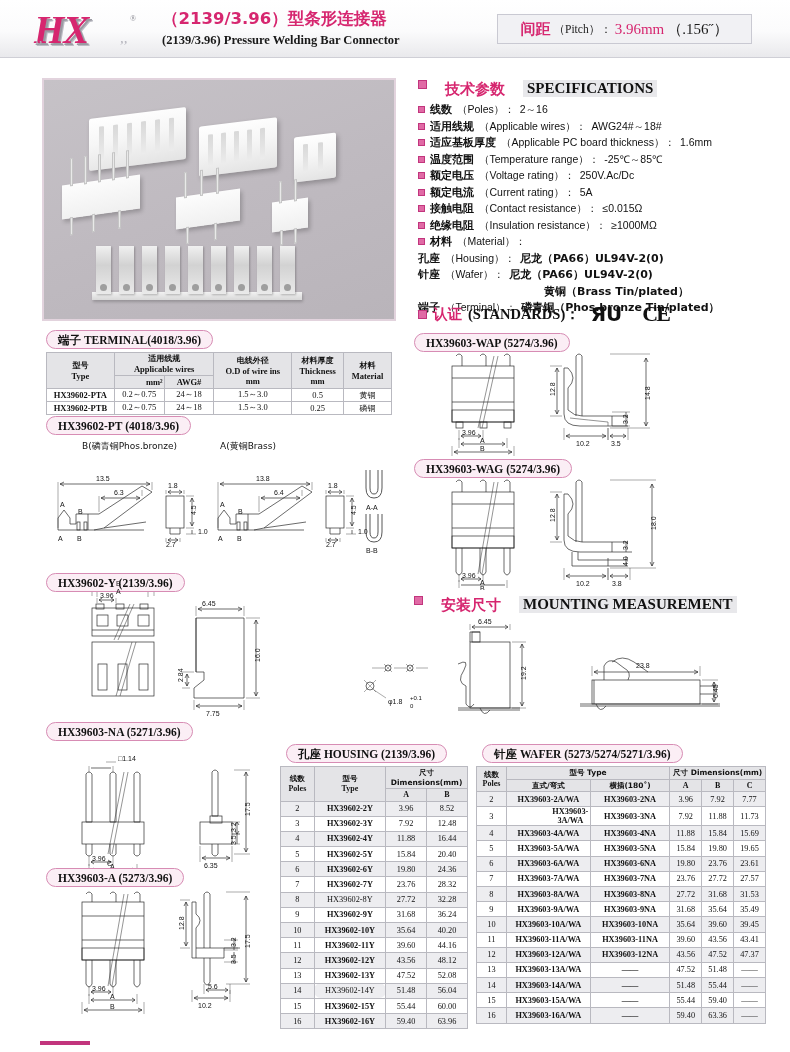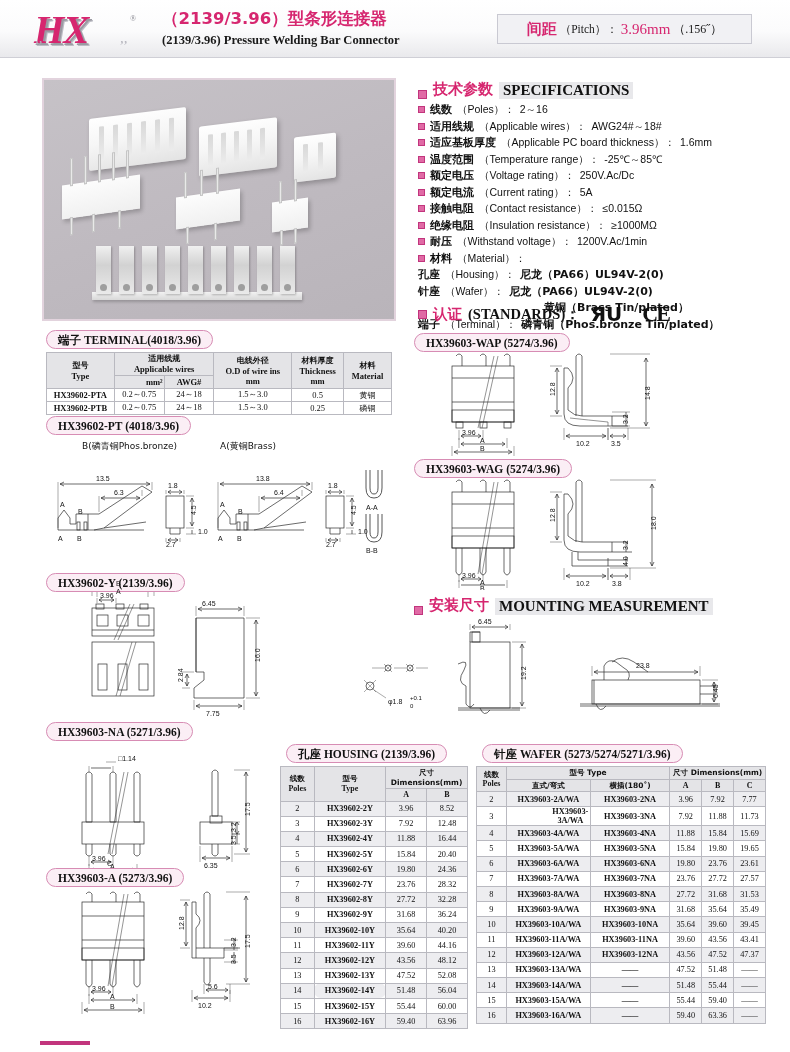--- a/index.html
+++ b/index.html
@@ -53,21 +53,21 @@
   }
   .pitch-box {
     position:absolute; left:497px; top:14px; width:255px; height:30px;
     background:#f1f1f4; border:1px solid #c9c9d2;
     display:flex; align-items:center; justify-content:center;
     gap:3px; white-space:nowrap;
   }
   .pitch-cn { font-size:15px; font-weight:bold; color:#d6266f; font-family:"DejaVu Sans", sans-serif;}
   .pitch-lbl { font-size:11.5px; color:#1a1a1a; }
   .pitch-val { font-size:15px; color:#d6266f; font-weight:normal; }
-  .pitch-in { font-size:12px; color:#1a1a1a; }
+  .pitch-in { font-size:15px; color:#1a1a1a; }
 
   
   .photo {
     position:absolute; left:42px; top:78px; width:354px; height:243px;
     background:#c9c4c9;
     border:2px solid #e2d3dd;
     overflow:hidden;
   }
   .photo-inner { position:absolute; inset:0; background:linear-gradient(160deg,#c6c2c7 0%,#bfbac0 50%,#b9b4ba 100%); }
   .hsg {
@@ -93,21 +93,21 @@
     background:linear-gradient(180deg,#f0f0f0 0%,#d2d2d2 40%,#eaeaea 100%);
     box-shadow:1px 1px 2px rgba(0,0,0,.25);
   }
   .term::after {
     content:""; position:absolute; left:4px; top:38px;
     width:7px; height:7px; border-radius:50%; background:#9e9e9e;
   }
 
   
   .sec-head {
-    position:absolute; display:flex; align-items:flex-end; gap:6px;
+    position:absolute; display:flex; align-items:flex-start; gap:18px;
     white-space:nowrap;
   }
   .sq {
     width:9px; height:9px;
     background:#e06aa5; border:1px solid #c2357d;
     flex:0 0 auto;
   }
   .sq-sm { width:7px; height:7px; }
   .sec-cn {
     font-size:15px; font-weight:bold; color:#d6266f;
@@ -337,26 +337,20 @@
       <span class="sq sq-sm"></span>
       <span class="spec-cn">接触电阻</span>
       <span class="spec-en">（Contact resistance）：</span>
       <span class="spec-val">≤0.015Ω</span>
     </div>
   <div class="spec-row">
       <span class="sq sq-sm"></span>
       <span class="spec-cn">绝缘电阻</span>
       <span class="spec-en">（Insulation resistance）：</span>
       <span class="spec-val">≥1000MΩ</span>
-    </div>
-  <div class="spec-row">
-      <span class="sq sq-sm"></span>
-      <span class="spec-cn">耐压</span>
-      <span class="spec-en">（Withstand voltage）：</span>
-      <span class="spec-val">1200V.Ac/1min</span>
     </div>
   <div class="spec-row">
       <span class="sq sq-sm"></span>
       <span class="spec-cn">材料</span>
       <span class="spec-en">（Material）：</span>
     </div>
 
   <div class="spec-sub">
       <span class="spec-cn">孔座</span>
       <span class="spec-en">（Housing）：</span>
@@ -920,21 +914,21 @@
         <td>24.36</td>
       </tr>
       <tr>
         <td>7</td>
         <td style="font-weight: bold;">HX39602-7Y</td>
         <td>23.76</td>
         <td>28.32</td>
       </tr>
       <tr>
         <td>8</td>
-        <td style="font-weight: bold; margin-left: 36px;">HX39602-8Y</td>
+        <td style="font-weight: normal; margin-left: 36px;">HX39602-8Y</td>
         <td>27.72</td>
         <td>32.28</td>
       </tr>
       <tr>
         <td>9</td>
         <td style="font-weight: bold;">HX39602-9Y</td>
         <td>31.68</td>
         <td>36.24</td>
       </tr>
       <tr>
@@ -956,21 +950,21 @@
         <td>48.12</td>
       </tr>
       <tr>
         <td>13</td>
         <td style="font-weight: bold;">HX39602-13Y</td>
         <td>47.52</td>
         <td>52.08</td>
       </tr>
       <tr>
         <td>14</td>
-        <td style="font-weight: bold; border-radius: 7px;">HX39602-14Y</td>
+        <td style="font-weight: normal; border-radius: 7px;">HX39602-14Y</td>
         <td>51.48</td>
         <td>56.04</td>
       </tr>
       <tr>
         <td>15</td>
         <td style="font-weight: bold;">HX39602-15Y</td>
         <td>55.44</td>
         <td>60.00</td>
       </tr>
       <tr>

